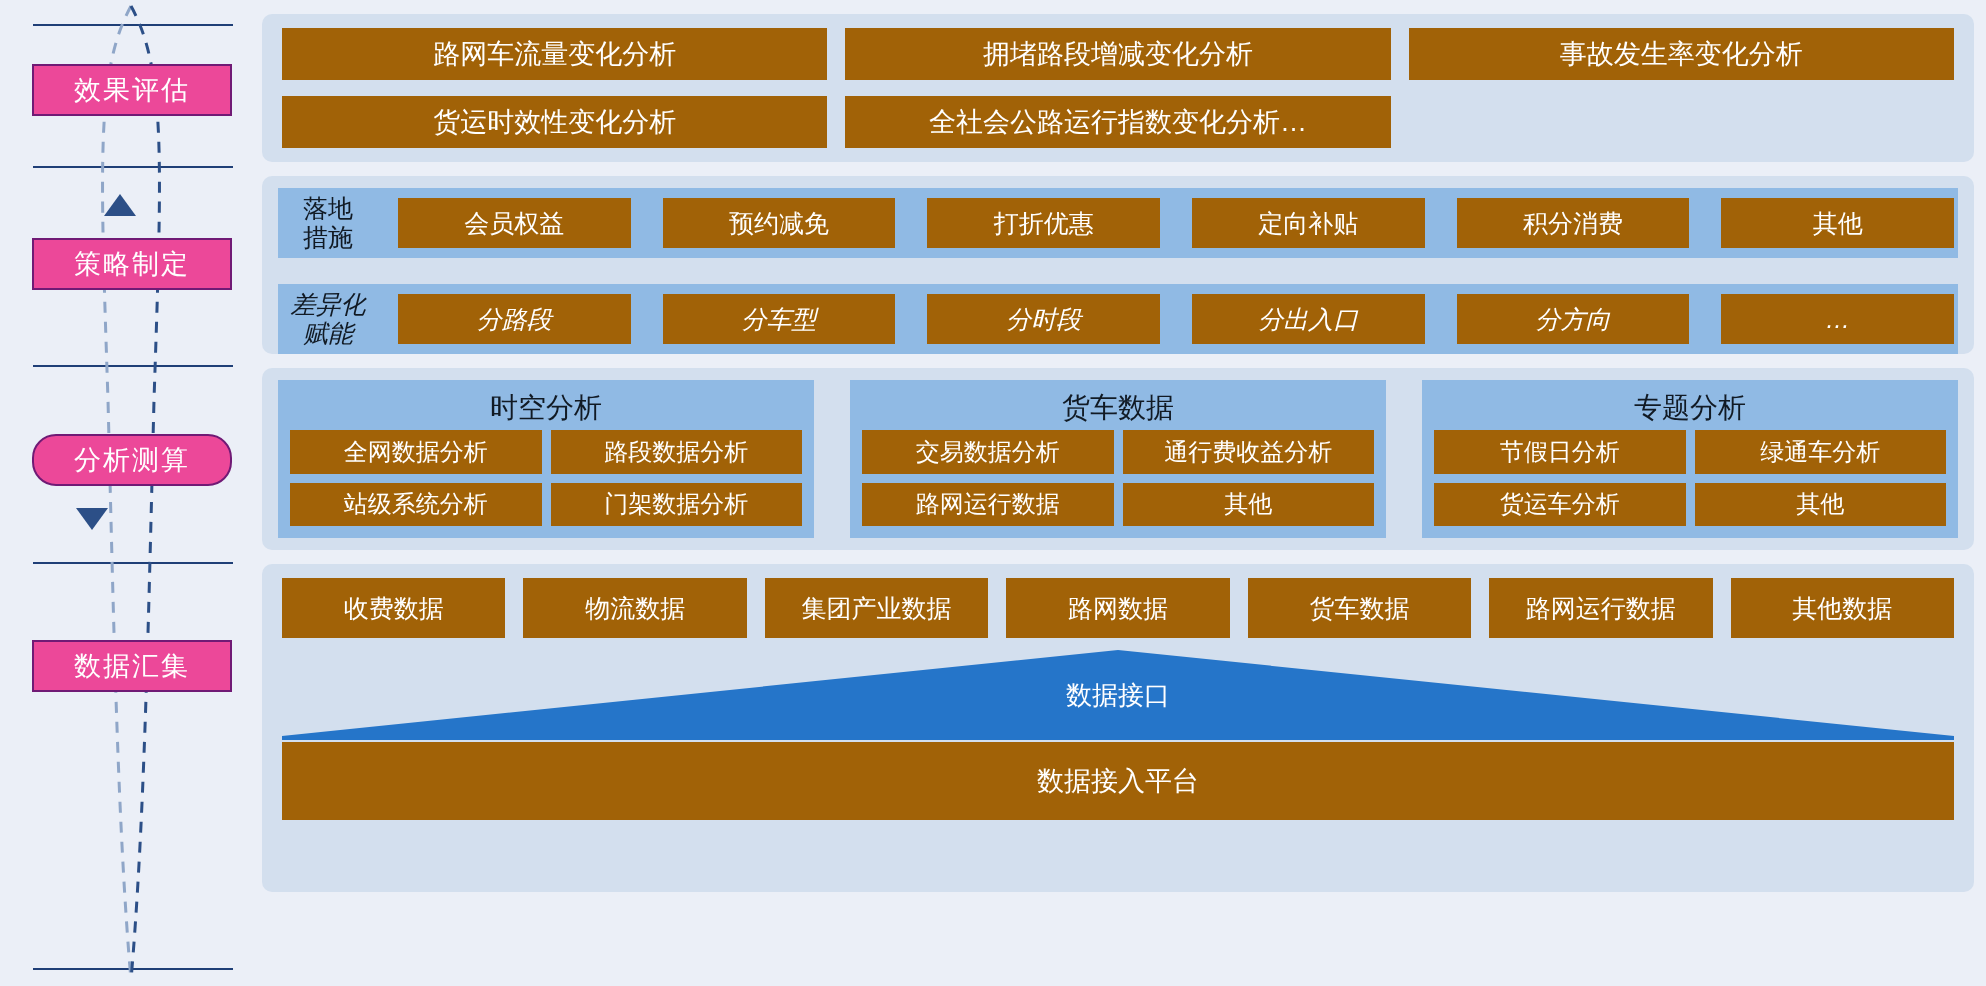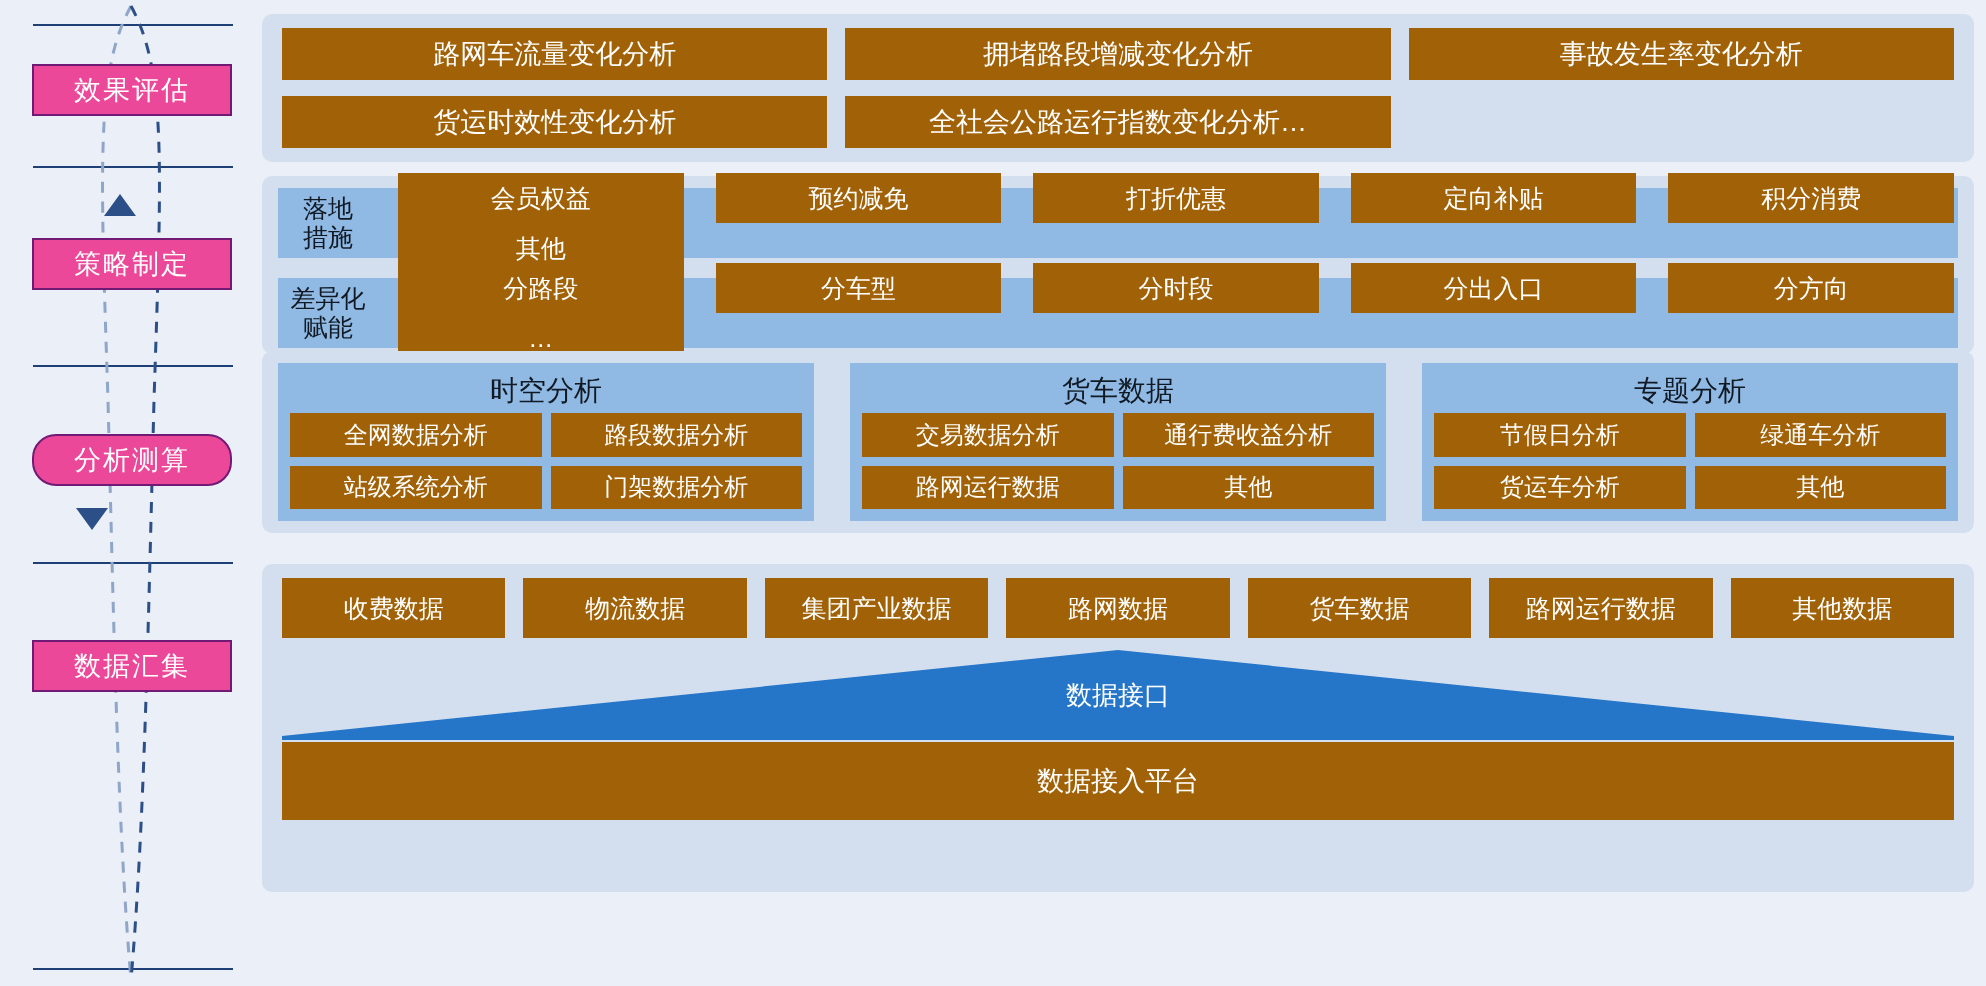--- a/index.html
+++ b/index.html
@@ -109,42 +109,42 @@
   
   #panel-strategy { top: 176px; height: 178px; padding: 12px 16px; }
   .strategy-row {
     display: flex;
     align-items: center;
     background: #90bae4;
     height: 70px;
     padding: 0 4px;
     box-sizing: border-box;
   }
-  .strategy-row + .strategy-row { margin-top: 20px; }
+  .strategy-row + .strategy-row { margin-top: 26px; font-style: italic; }
   .strategy-label {
     width: 92px;
     flex: none;
     text-align: center;
     color: #111a24;
     font-size: 25px;
     line-height: 29px;
     white-space: pre-line;
   }
   .strategy-items {
     flex: 1;
     display: grid;
-    grid-template-columns: repeat(5, 1fr);
+    grid-template-columns: repeat(6, 1fr);
     column-gap: 32px;
     padding-left: 24px;
     box-sizing: border-box;
   }
   .strategy-items .tile { height: 50px; }
 
   
-  #panel-analysis { top: 351px; height: 182px; padding: 12px 16px; }
+  #panel-analysis { top: 368px; height: 182px; padding: 12px 16px; }
   .analysis-cols {
     display: grid;
     grid-template-columns: repeat(3, 1fr);
     column-gap: 36px;
     height: 100%;
   }
   .analysis-card {
     background: #90bae4;
     padding: 6px 12px 12px 12px;
     box-sizing: border-box;

